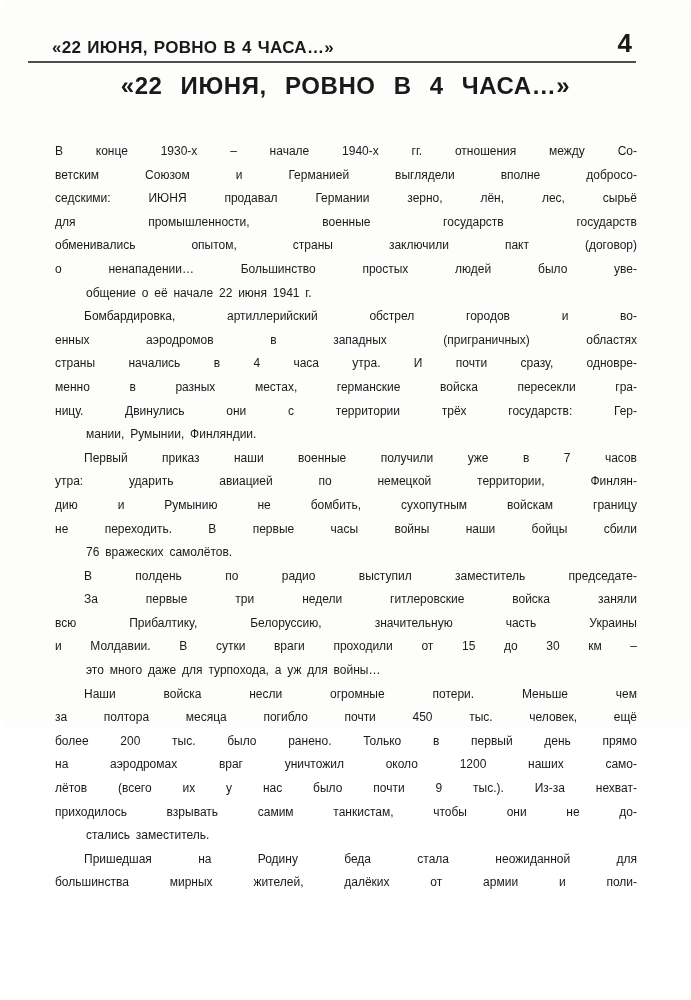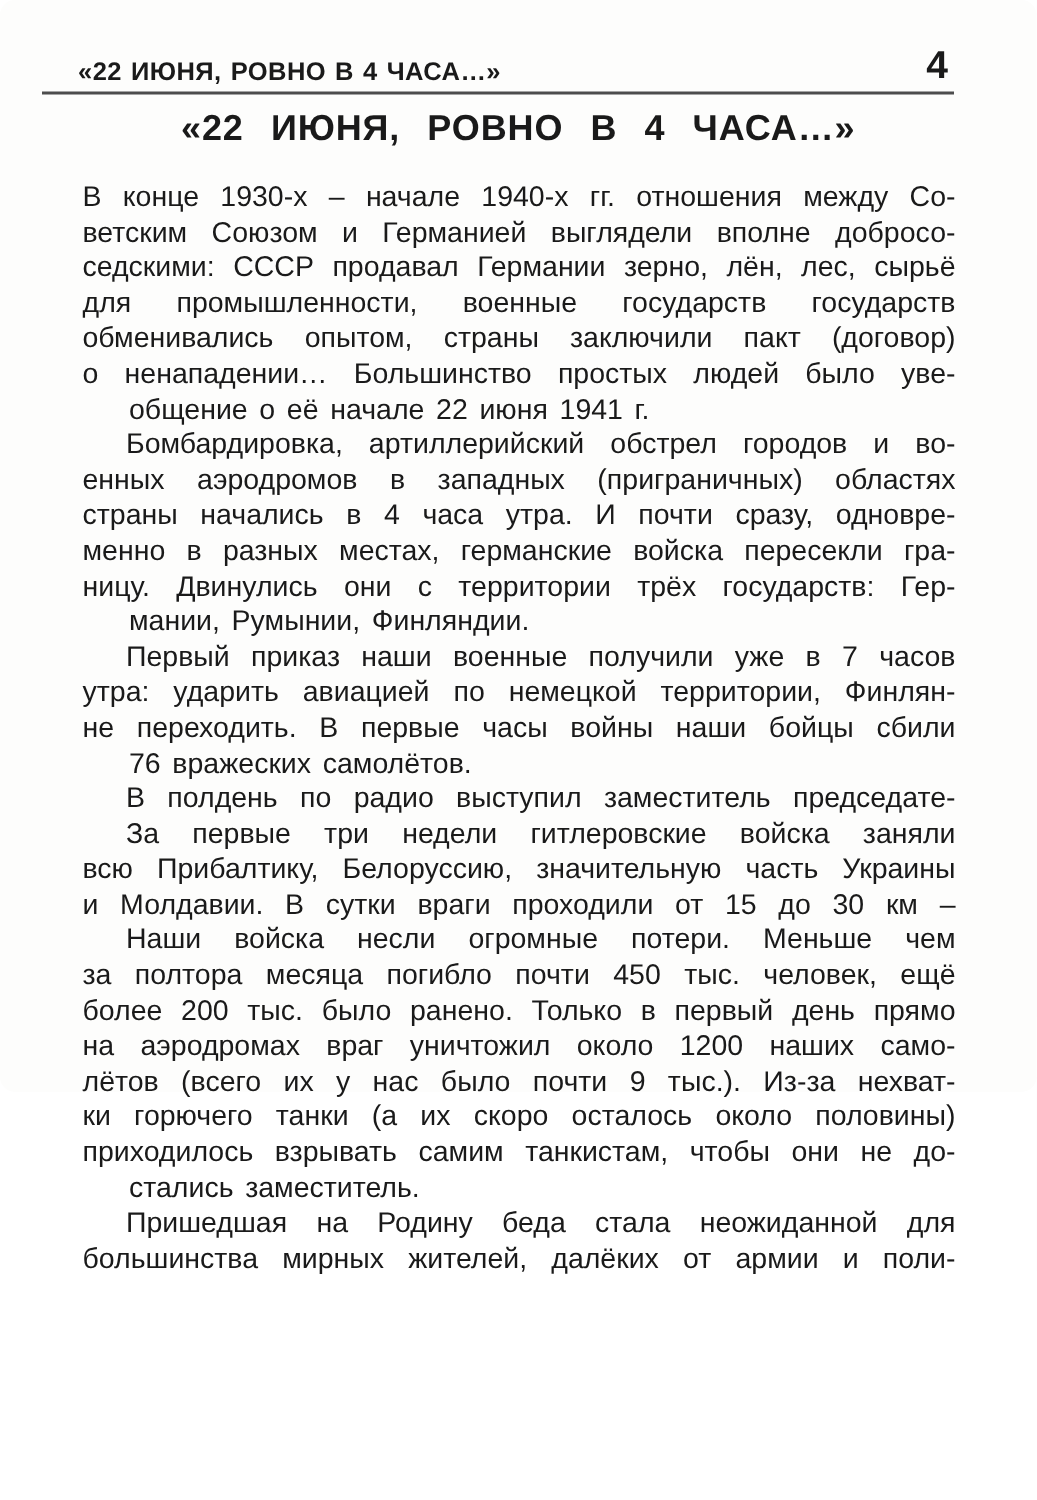--- a/index.html
+++ b/index.html
@@ -29,22 +29,22 @@
     background: var(--rule-color, #4d4d4d);
   }
   .chapter-title {
     position: absolute; left: 0; right: 0; top: 72px; margin: 0;
     text-align: center;
     font-size: 24px; font-weight: 800;
     letter-spacing: 0.6px; word-spacing: 0.45em;
     white-space: nowrap;
   }
   .body-text {
-    position: absolute; left: 55px; top: 120px; width: 582px;
-    font-size: 19px; line-height: 23.6px;
+    position: absolute; left: 55px; top: 140px; width: 582px;
+    font-size: 12px; line-height: 23.6px;
   }
   .paragraph { margin: 0; padding: 0; }
   .line {
     text-align: justify;
     text-align-last: justify;
     word-spacing: 1.5px;
     min-height: 23.6px;
   }
   .line.indent { text-indent: 29px; }
   .line.lastline {
@@ -59,55 +59,56 @@
 
 <div class="page">
   <span class="running-title">«22 ИЮНЯ, РОВНО В 4 ЧАСА…»</span>
   <span class="page-number">4</span>
   <div class="header-rule"></div>
   <h1 class="chapter-title">«22 ИЮНЯ, РОВНО В 4 ЧАСА…»</h1>
   <main class="body-text" id="body-text">
       <div class="paragraph">
         <div class="line">В конце 1930-х – начале 1940-х гг. отношения между Со-</div>
         <div class="line">ветским Союзом и Германией выглядели вполне добросо-</div>
-        <div class="line">седскими: СССР продавал Германии зерно, лён, лес, сырьё</div>
+        <div class="line">седскими: ИЮНЯ продавал Германии зерно, лён, лес, сырьё</div>
         <div class="line">для промышленности, военные государств государств</div>
         <div class="line">обменивались опытом, страны заключили пакт (договор)</div>
         <div class="line">о ненападении… Большинство простых людей было уве-</div>
         <div class="line lastline">общение о её начале 22 июня 1941 г.</div>
       </div>
       <div class="paragraph">
         <div class="line indent">Бомбардировка, артиллерийский обстрел городов и во-</div>
         <div class="line">енных аэродромов в западных (приграничных) областях</div>
         <div class="line">страны начались в 4 часа утра. И почти сразу, одновре-</div>
         <div class="line">менно в разных местах, германские войска пересекли гра-</div>
         <div class="line">ницу. Двинулись они с территории трёх государств: Гер-</div>
         <div class="line lastline">мании, Румынии, Финляндии.</div>
       </div>
       <div class="paragraph">
         <div class="line indent">Первый приказ наши военные получили уже в 7 часов</div>
         <div class="line">утра: ударить авиацией по немецкой территории, Финлян-</div>
+        <div class="line">дию и Румынию не бомбить, сухопутным войскам границу</div>
         <div class="line">не переходить. В первые часы войны наши бойцы сбили</div>
         <div class="line lastline">76 вражеских самолётов.</div>
       </div>
       <div class="paragraph">
         <div class="line indent">В полдень по радио выступил заместитель председате-</div>
       </div>
       <div class="paragraph">
         <div class="line indent">За первые три недели гитлеровские войска заняли</div>
         <div class="line">всю Прибалтику, Белоруссию, значительную часть Украины</div>
         <div class="line">и Молдавии. В сутки враги проходили от 15 до 30 км –</div>
+        <div class="line lastline">это много даже для турпохода, а уж для войны…</div>
       </div>
       <div class="paragraph">
         <div class="line indent">Наши войска несли огромные потери. Меньше чем</div>
         <div class="line">за полтора месяца погибло почти 450 тыс. человек, ещё</div>
         <div class="line">более 200 тыс. было ранено. Только в первый день прямо</div>
         <div class="line">на аэродромах враг уничтожил около 1200 наших само-</div>
         <div class="line">лётов (всего их у нас было почти 9 тыс.). Из-за нехват-</div>
-        <div class="line">ки горючего танки (а их скоро осталось около половины)</div>
         <div class="line">приходилось взрывать самим танкистам, чтобы они не до-</div>
         <div class="line lastline">стались заместитель.</div>
       </div>
       <div class="paragraph">
         <div class="line indent">Пришедшая на Родину беда стала неожиданной для</div>
         <div class="line">большинства мирных жителей, далёких от армии и поли-</div>
       </div>
     </main>
 </div>
 

